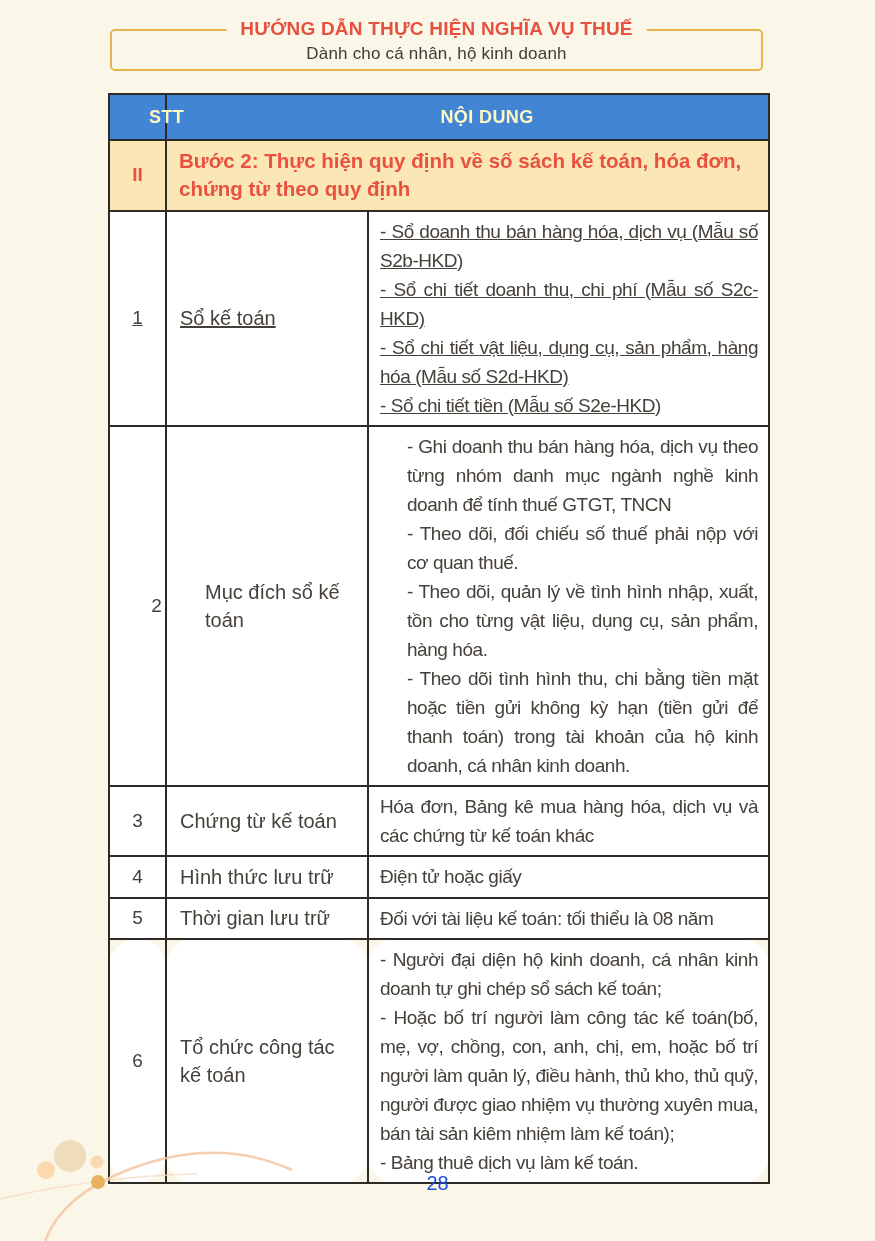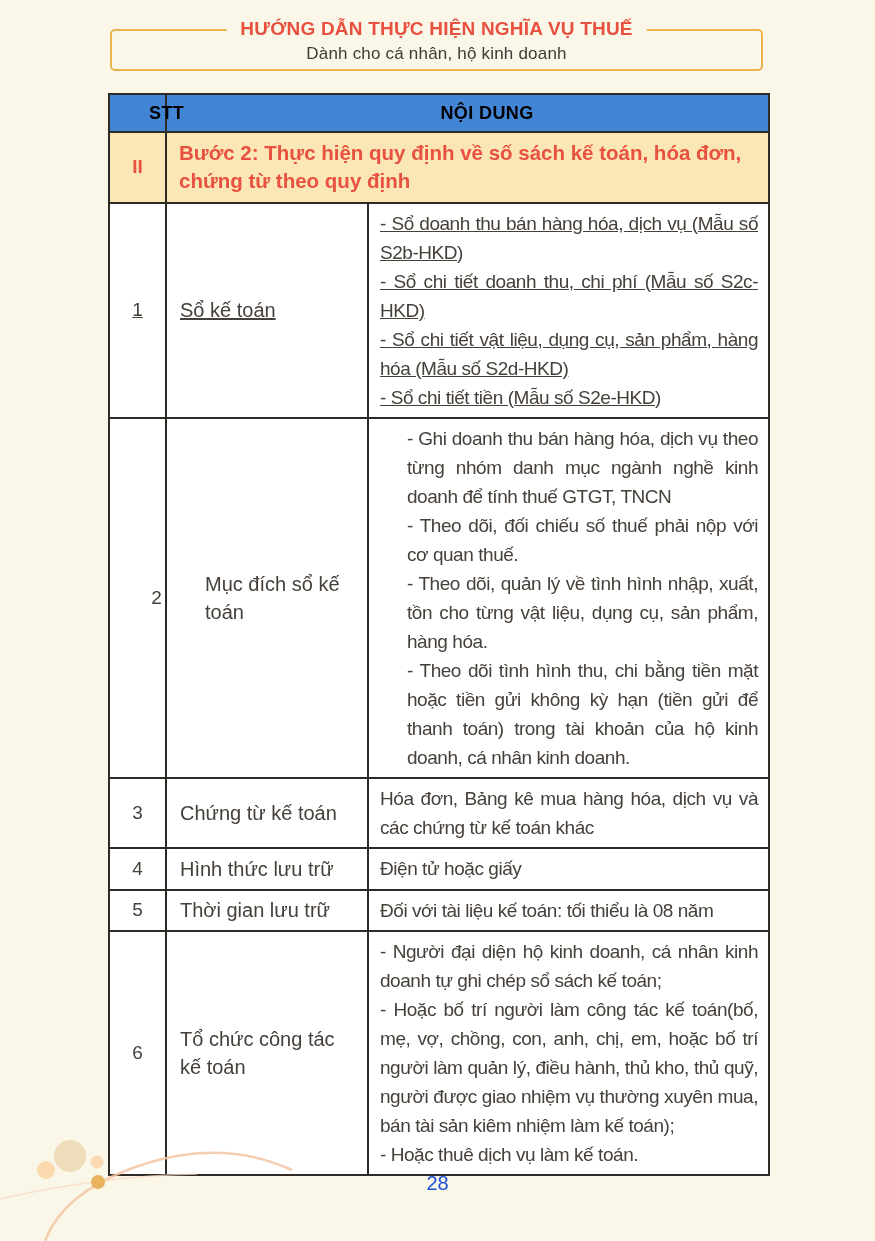--- a/index.html
+++ b/index.html
@@ -57,25 +57,25 @@
   .doc-table td, .doc-table th {
     border: 2px solid #2e2a26;
     vertical-align: middle;
   }
   .col-stt  { width: 57px; }
   .col-lbl  { width: 202px; }
   .col-cnt  { width: 401px; }
 
   .thead-row th {
     background: #4285d5;
-    color: #000000;
+    color: #fef9c3;
     font-size: 18px;
     font-weight: bold;
     text-align: center;
-    height: 38px;
+    height: 46px;
     letter-spacing: 0.4px;
     padding-left: 39px;
   }
   .section-row td {
     background: #fbe7b6;
     height: 67px;
   }
   .section-stt {
     color: #e8513f;
     font-weight: bold;
@@ -107,21 +107,21 @@
     letter-spacing: -0.45px;
   }
   .content-cell p { text-align: justify; }
   .content-cell.plain p { text-align: left; }
 
   .row-1 td { height: 205px; text-decoration: underline; }
   .row-2 td { height: 345px; padding-left: 38px; }
   .row-3 td { height: 68px; }
   .row-4 td { height: 42px; }
   .row-5 td { height: 41px; }
-  .row-6 td { height: 231px; }
+  .row-6 td { height: 231px; border-radius: 28px; }
 
   
   .page-number {
     position: absolute;
     left: 0; right: 0;
     top: 1172px;
     text-align: center;
     font-size: 20px;
     color: #1d4ed8;
   }
@@ -205,21 +205,21 @@
         <p>Đối với tài liệu kế toán: tối thiểu là 08 năm</p>
       </td>
     </tr>
 
     <tr class="body-row row-6">
       <td class="stt-cell">6</td>
       <td class="label-cell">Tổ chức công tác kế toán</td>
       <td class="content-cell">
         <p>- Người đại diện hộ kinh doanh, cá nhân kinh doanh tự ghi chép sổ sách kế toán;</p>
         <p>- Hoặc bố trí người làm công tác kế toán(bố, mẹ, vợ, chồng, con, anh, chị, em, hoặc bố trí người làm quản lý, điều hành, thủ kho, thủ quỹ, người được giao nhiệm vụ thường xuyên mua, bán tài sản kiêm nhiệm làm kế toán);</p>
-        <p>- Hoặc thuê dịch vụ làm kế toán.</p>
+        <p>- Bảng thuê dịch vụ làm kế toán.</p>
       </td>
     </tr>
   </tbody>
     </table>
 
   <svg class="decor" viewBox="0 0 340 101" xmlns="http://www.w3.org/2000/svg">
     <path d="M 45 101 Q 62 55 130 29 Q 218 -4 292 30" fill="none" stroke="#f3c6a4" stroke-width="2.5" opacity="0.85"></path>
     <path d="M 0 59 Q 100 36 197 34" fill="none" stroke="#f6d9c2" stroke-width="1.5" opacity="0.75"></path>
     <circle cx="70" cy="16" r="16" fill="#efdcbb"></circle>
     <circle cx="46" cy="30" r="9" fill="#fbd8ad"></circle>

